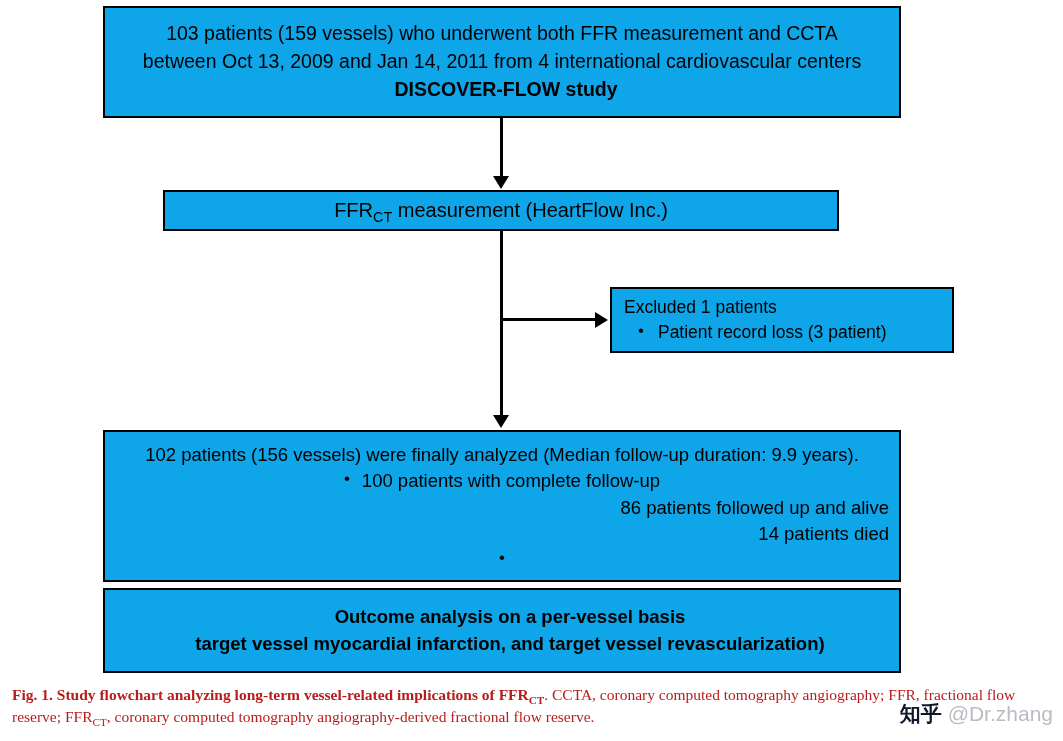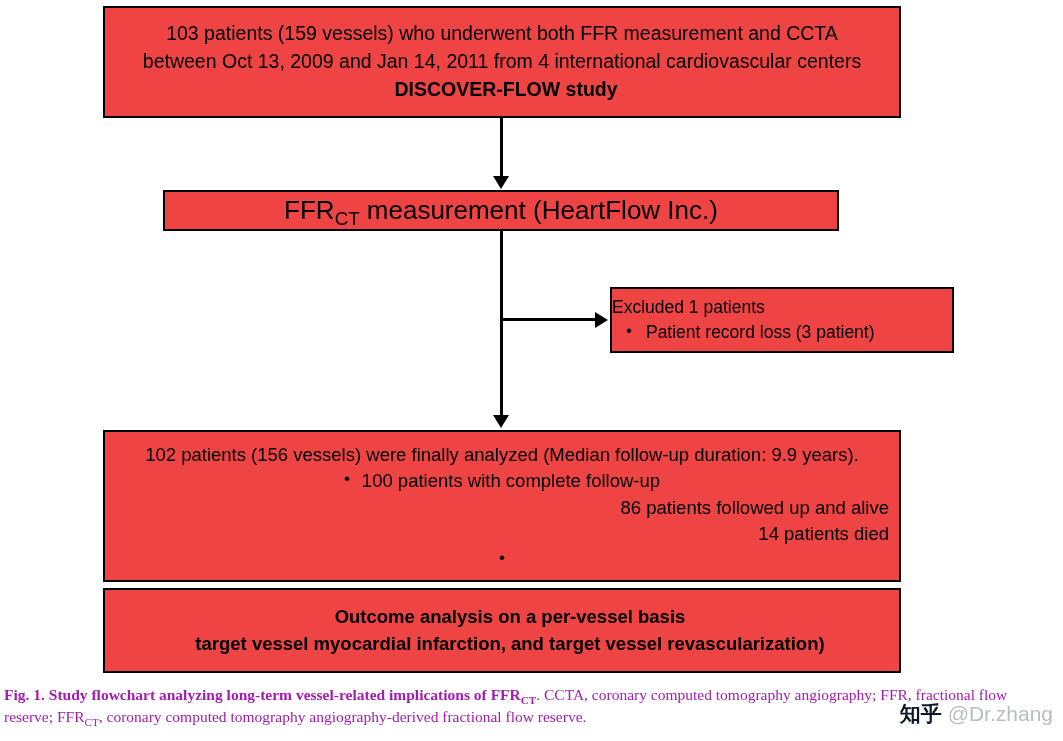--- a/index.html
+++ b/index.html
@@ -16,21 +16,21 @@
     overflow: hidden;
   }
   #canvas {
     position: relative;
     width: 1063px;
     height: 741px;
   }
   .box {
     position: absolute;
     border: 2px solid #000000;
-    background: #ef4444;
+    background: #0ea5e9;
     box-sizing: border-box;
     display: flex;
     flex-direction: column;
     justify-content: center;
   }
   .line {
     position: absolute;
     background: #000000;
   }
   .vline { width: 3px; }
@@ -59,25 +59,25 @@
     position: relative;
     top: 0.32em;
   }
 
   
   #box1 { left: 103px; top: 6px; width: 798px; height: 112px; }
   #box1 .ln { font-size: 19.5px; }
 
   
   #box2 { left: 163px; top: 190px; width: 676px; height: 41px; }
-  #box2 .ln { font-size: 26px; }
+  #box2 .ln { font-size: 20px; }
 
   
   #box3 { left: 610px; top: 287px; width: 344px; height: 66px;
-          justify-content: center; }
+          justify-content: center; padding-left: 12px; }
   #box3 .ln { font-size: 17.5px; text-align: left; }
   .bullet-row {
     display: flex;
     align-items: flex-start;
     gap: 14px;
     padding-left: 14px;
   }
   .bullet-dot { font-size: 17px; line-height: 1.35; }
 
   
@@ -91,27 +91,27 @@
     gap: 12px;
   }
 
   
   #box5 { left: 103px; top: 588px; width: 798px; height: 85px; padding-left: 16px; }
   #box5 .ln { font-size: 18.5px; font-weight: bold; }
 
   
   #caption {
     position: absolute;
-    left: 4px;
+    left: 12px;
     top: 684px;
     width: 1050px;
     font-family: "Liberation Serif", serif;
     font-size: 15.5px;
     line-height: 1.42;
-    color: #a21caf;
+    color: #b91c1c;
   }
   #caption .cap-bold { font-weight: bold; }
 
   
   #watermark {
     position: absolute;
     right: 10px;
     top: 700px;
     font-size: 21px;
     color: #b9bcc2;

